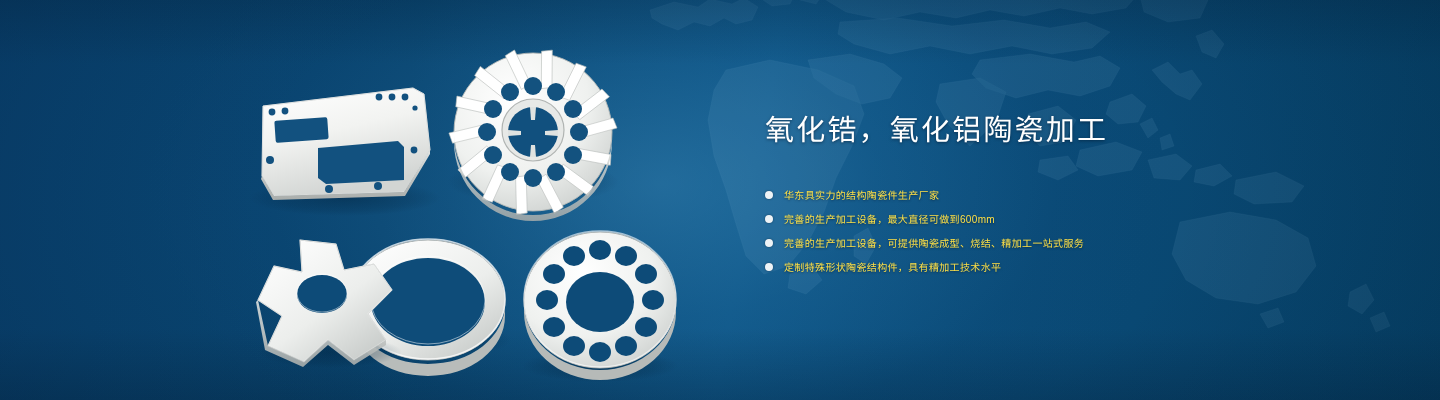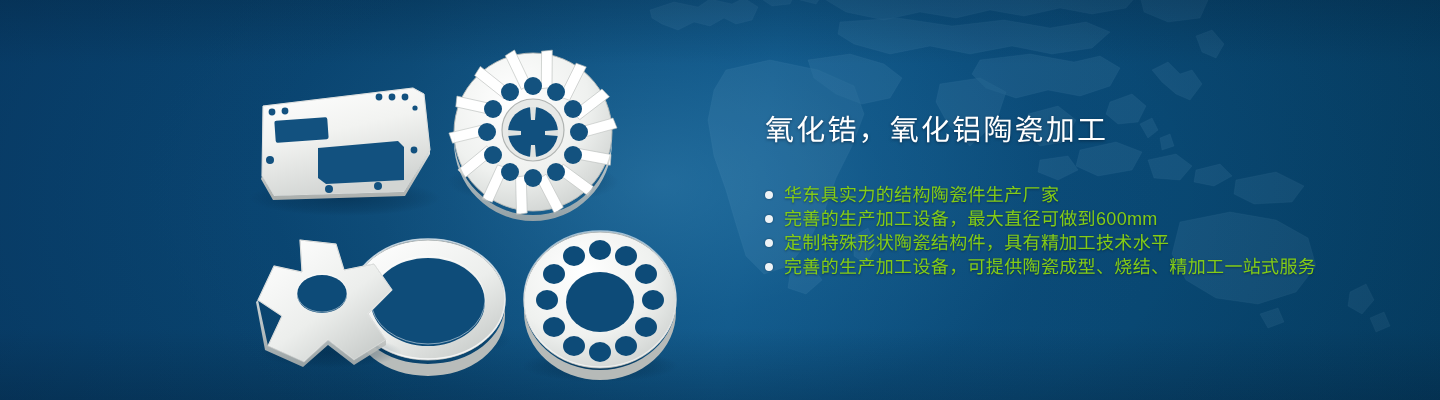--- a/index.html
+++ b/index.html
@@ -84,22 +84,22 @@
   }
   .dot{
     flex:0 0 auto;
     width:8px; height:8px;
     border-radius:50%;
     background:#eef3f6;
     margin-right:11px;
     box-shadow:0 0 2px rgba(0,20,40,0.5);
   }
   .btext{
-    color:#84cc16;
-    font-size:18px;
+    color:#fde047;
+    font-size:10px;
     letter-spacing:0.35px;
     line-height:23px;
     text-shadow:0 1px 2px rgba(0,18,38,0.5);
   }
 </style>
 </head>
 <body>
 
 <div class="banner">
 
@@ -339,22 +339,22 @@
       <li class="bullet">
         <span class="dot"></span>
         <span class="btext">华东具实力的结构陶瓷件生产厂家</span>
       </li>
       <li class="bullet">
         <span class="dot"></span>
         <span class="btext">完善的生产加工设备，最大直径可做到600mm</span>
       </li>
       <li class="bullet">
         <span class="dot"></span>
-        <span class="btext">定制特殊形状陶瓷结构件，具有精加工技术水平</span>
+        <span class="btext">完善的生产加工设备，可提供陶瓷成型、烧结、精加工一站式服务</span>
       </li>
       <li class="bullet">
         <span class="dot"></span>
-        <span class="btext">完善的生产加工设备，可提供陶瓷成型、烧结、精加工一站式服务</span>
+        <span class="btext">定制特殊形状陶瓷结构件，具有精加工技术水平</span>
       </li>
     </ul>
 
   </div>
 </div>
 
 </body></html>

